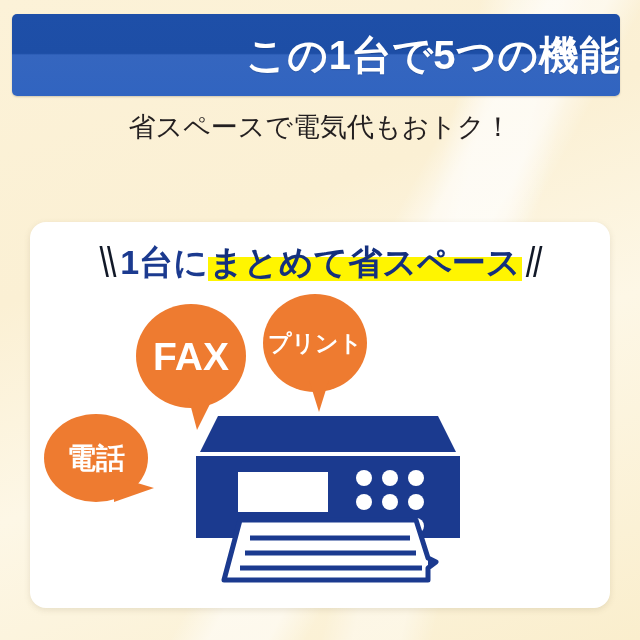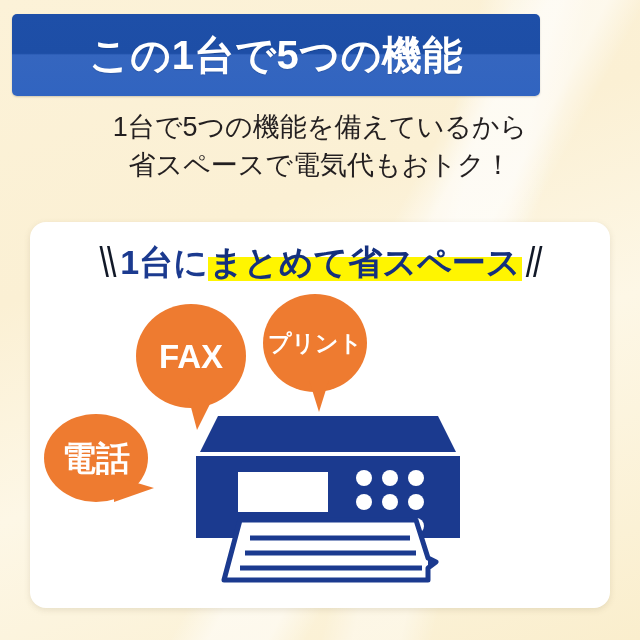--- a/index.html
+++ b/index.html
@@ -22,28 +22,28 @@
       linear-gradient(104deg, rgba(255,255,255,0) 60%, rgba(255,255,255,0.4) 64%, rgba(255,255,255,0.4) 70%, rgba(255,255,255,0) 74%),
       linear-gradient(160deg, #fcf2d8 0%, #fbf0d4 35%, #fdf7e6 60%, #faeecd 100%);
     overflow: hidden;
   }
 
   
   .banner {
     position: absolute;
     left: 12px;
     top: 14px;
-    width: 528px;
+    width: 608px;
     height: 82px;
     border-radius: 5px;
     background: linear-gradient(to bottom, #1e4fa8 0%, #1d4ea6 48%, #3566bf 50%, #3164c0 100%);
     box-shadow: 0 1px 2px rgba(0,0,0,0.18);
     display: flex;
     align-items: center;
-    justify-content: center;
+    justify-content: flex-end;
   }
   .banner-title {
     color: #ffffff;
     font-size: 40px;
     font-weight: bold;
     letter-spacing: 0.5px;
     line-height: 1;
     white-space: nowrap;
     text-shadow: 0 1px 1px rgba(0,0,0,0.12);
   }
@@ -137,21 +137,21 @@
     width: 0;
     height: 0;
   }
 
   
   .bubble-fax {
     left: 106px;
     top: 82px;
     width: 110px;
     height: 104px;
-    font-size: 33px;
+    font-size: 39px;
   }
   .bubble-fax .tail {
     left: 52px;
     top: 92px;
     border-left: 9px solid transparent;
     border-right: 17px solid transparent;
     border-top: 34px solid #ee7b30;
   }
 
   
@@ -186,21 +186,21 @@
     border-right: 9px solid transparent;
     border-top: 34px solid #ee7b30;
   }
 
   
   .bubble-phone {
     left: 14px;
     top: 192px;
     width: 104px;
     height: 88px;
-    font-size: 34px;
+    font-size: 29px;
   }
   .bubble-phone .tail {
     left: 70px;
     top: 62px;
     border-top: 12px solid transparent;
     border-bottom: 14px solid transparent;
     border-left: 40px solid #ee7b30;
   }
 
   
@@ -222,21 +222,20 @@
 </head>
 <body>
 
 <div id="stage">
 
   <div class="banner">
     <span class="banner-title">この1台で5つの機能</span>
   </div>
 
   <div class="subtitle">
-    <div>1台で5つの機能を備えているから</div>
     <div>省スペースで電気代もおトク！</div>
   </div>
 
   <div class="card">
 
     <div class="card-heading">
       <span class="slash left">\\</span>
       <span class="heading-text">
         <span class="plain">1台に</span><span class="hl">まとめて省スペース</span>
       </span>

